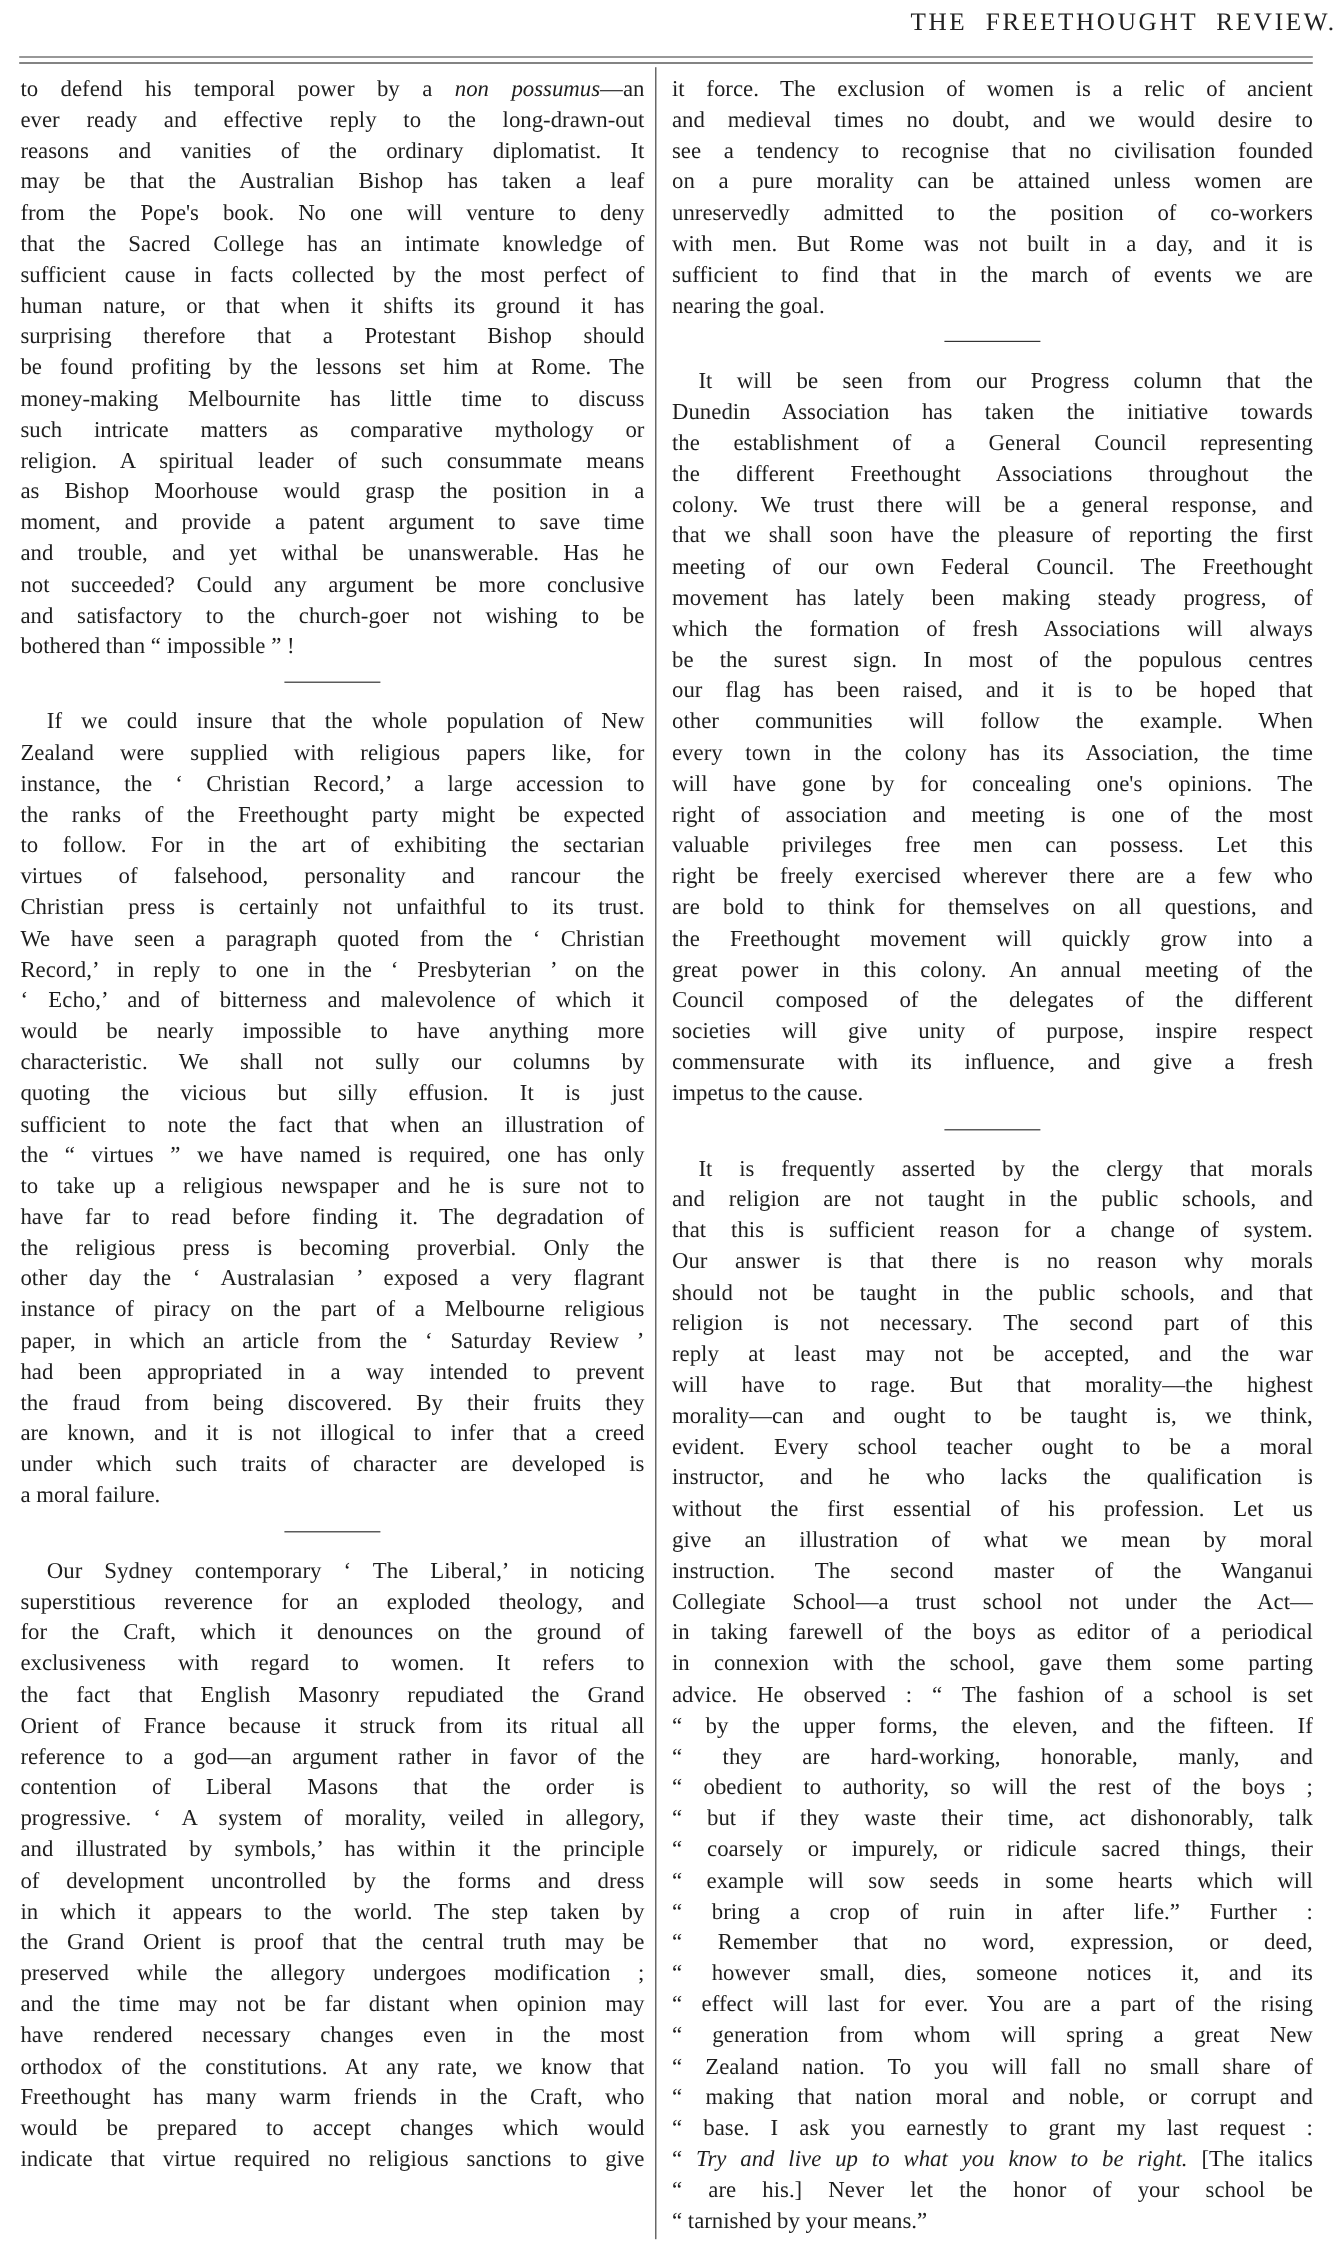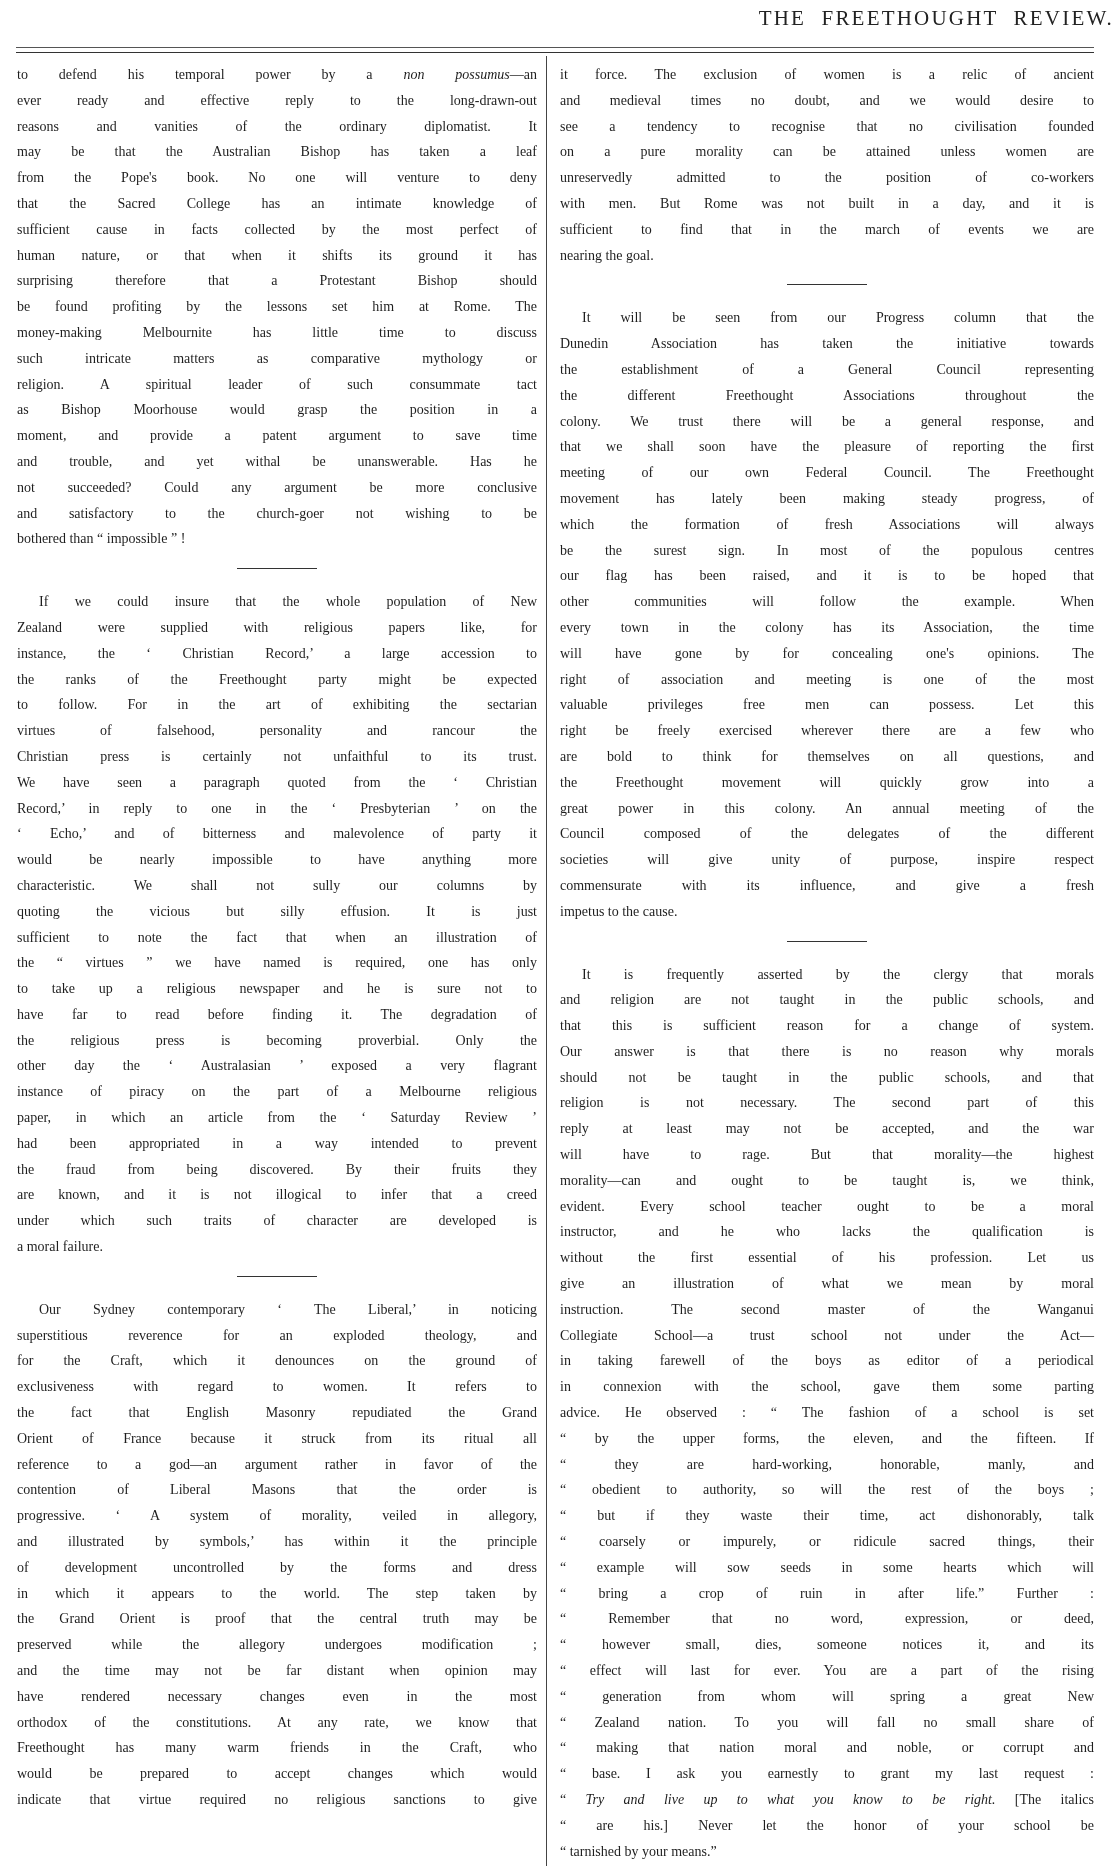--- a/index.html
+++ b/index.html
@@ -19,21 +19,21 @@
   .rule-bottom {
     position: absolute; top: 52px; left: 16px; width: 1078px; height: 0;
     border-top: 1.5px solid #333;
   }
   .col-divider {
     position: absolute; top: 56px; left: 546px; width: 0; height: 1810px;
     border-left: 1px solid #444;
   }
   .column {
     position: absolute; top: 62px;
-    font-size: 14px; line-height: 25.8px;
+    font-size: 19px; line-height: 25.8px;
   }
   .col-left { left: 17px; width: 520px; }
   .col-right { left: 560px; width: 534px; }
   .para { margin: 0; }
   .line {
     display: block; text-align: justify; text-align-last: justify;
     white-space: nowrap; overflow: visible; height: 25.8px;
   }
   .line.last { text-align-last: left; }
   .line.indent { padding-left: 22px; }
@@ -58,40 +58,40 @@
       <span class="line">reasons and vanities of the ordinary diplomatist. It</span>
       <span class="line">may be that the Australian Bishop has taken a leaf</span>
       <span class="line">from the Pope's book. No one will venture to deny</span>
       <span class="line">that the Sacred College has an intimate knowledge of</span>
       <span class="line">sufficient cause in facts collected by the most perfect of</span>
       <span class="line">human nature, or that when it shifts its ground it has</span>
       <span class="line">surprising therefore that a Protestant Bishop should</span>
       <span class="line">be found profiting by the lessons set him at Rome. The</span>
       <span class="line">money-making Melbournite has little time to discuss</span>
       <span class="line">such intricate matters as comparative mythology or</span>
-      <span class="line">religion. A spiritual leader of such consummate tact</span>
+      <span class="line">religion. A spiritual leader of such consummate means</span>
       <span class="line">as Bishop Moorhouse would grasp the position in a</span>
       <span class="line">moment, and provide a patent argument to save time</span>
       <span class="line">and trouble, and yet withal be unanswerable. Has he</span>
       <span class="line">not succeeded? Could any argument be more conclusive</span>
       <span class="line">and satisfactory to the church-goer not wishing to be</span>
       <span class="line last">bothered than “ impossible ” !</span>
     </div>
     <div class="separator"></div>
     <div class="para">
       <span class="line indent">If we could insure that the whole population of New</span>
       <span class="line">Zealand were supplied with religious papers like, for</span>
       <span class="line">instance, the ‘ Christian Record,’ a large accession to</span>
       <span class="line">the ranks of the Freethought party might be expected</span>
       <span class="line">to follow. For in the art of exhibiting the sectarian</span>
       <span class="line">virtues of falsehood, personality and rancour the</span>
       <span class="line">Christian press is certainly not unfaithful to its trust.</span>
       <span class="line">We have seen a paragraph quoted from the ‘ Christian</span>
       <span class="line">Record,’ in reply to one in the ‘ Presbyterian ’ on the</span>
-      <span class="line">‘ Echo,’ and of bitterness and malevolence of party it</span>
+      <span class="line">‘ Echo,’ and of bitterness and malevolence of which it</span>
       <span class="line">would be nearly impossible to have anything more</span>
       <span class="line">characteristic. We shall not sully our columns by</span>
       <span class="line">quoting the vicious but silly effusion. It is just</span>
       <span class="line">sufficient to note the fact that when an illustration of</span>
       <span class="line">the “ virtues ” we have named is required, one has only</span>
       <span class="line">to take up a religious newspaper and he is sure not to</span>
       <span class="line">have far to read before finding it. The degradation of</span>
       <span class="line">the religious press is becoming proverbial. Only the</span>
       <span class="line">other day the ‘ Australasian ’ exposed a very flagrant</span>
       <span class="line">instance of piracy on the part of a Melbourne religious</span>

